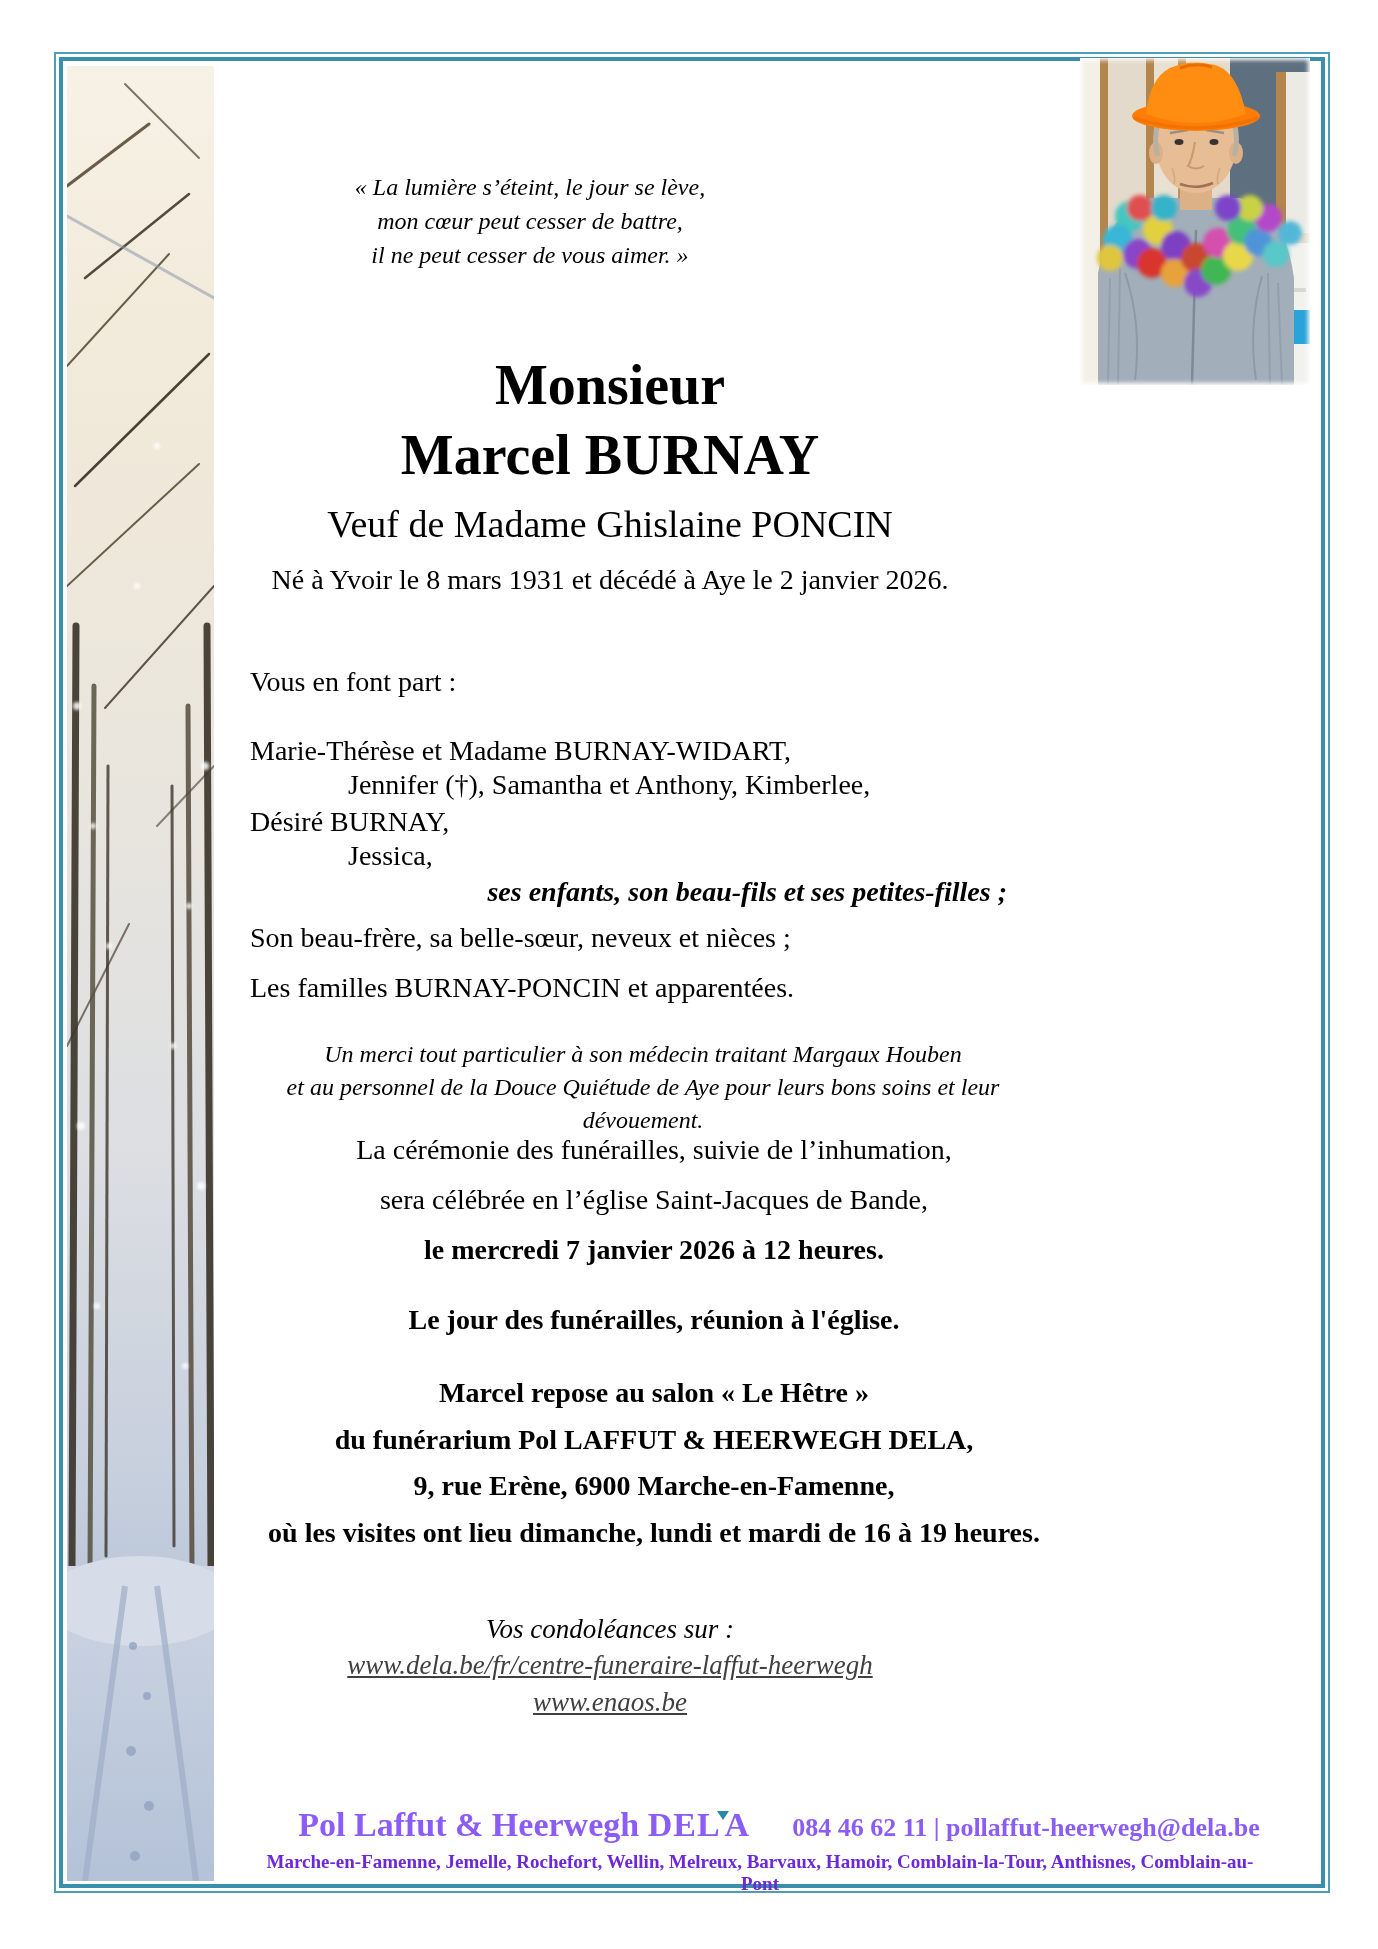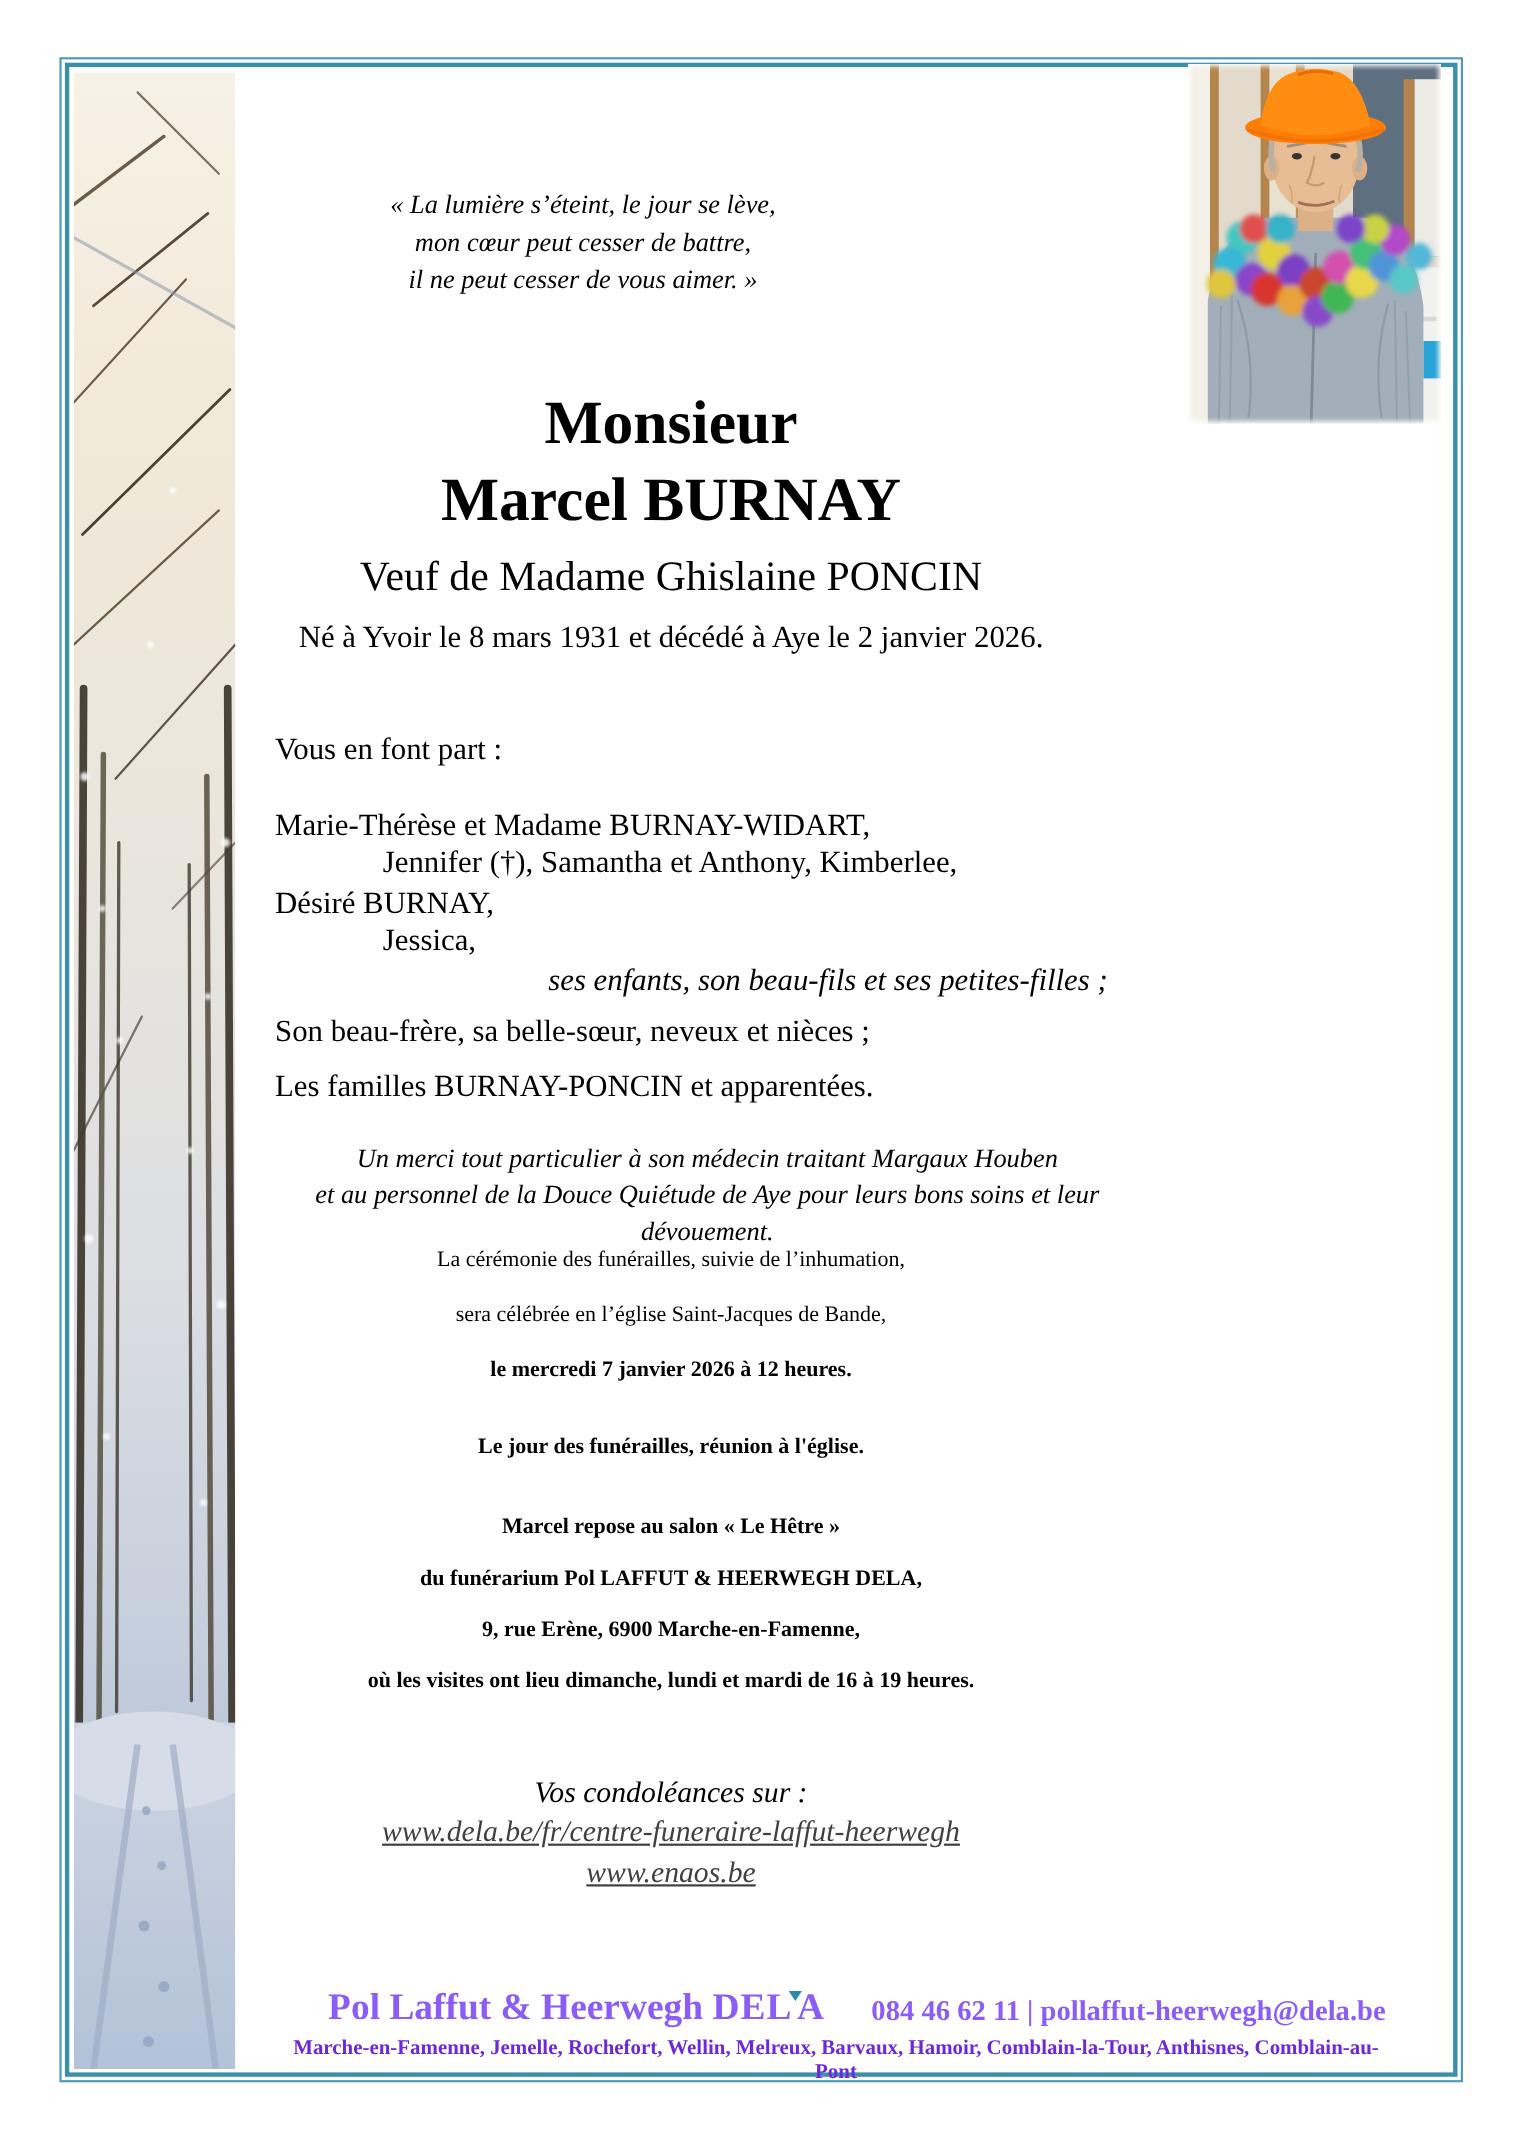--- a/index.html
+++ b/index.html
@@ -20,21 +20,21 @@
   .center-col{left:213px;width:794px;text-align:center;}
   .quote{left:210px;width:640px;text-align:center;font-style:italic;font-size:24px;line-height:34px;}
   .title1{font-size:56px;font-weight:bold;line-height:1.05;}
   .title2{font-size:56px;font-weight:bold;line-height:1.05;}
   .subtitle{font-size:38px;line-height:1.1;}
   .birth{font-size:28px;line-height:1.15;}
   .body-line{left:250px;font-size:28px;line-height:1.15;}
   .indent{left:348px;}
   .roles{left:213px;width:794px;text-align:right;font-style:italic;font-size:28px;}
   .thanks{font-style:italic;font-size:24px;line-height:33px;}
-  .cer{font-size:20px;line-height:1.15;}
+  .cer{font-size:28px;line-height:1.15;padding-left:44px;}
   .bold{font-weight:bold;}
   .condol{font-style:italic;font-size:27px;}
   .lnk{font-style:italic;font-size:27px;color:#404040;text-decoration:underline;}
   
   .footer-row{left:229px;width:1100px;display:flex;justify-content:center;align-items:flex-start;gap:42px;color:#8b5cf6;}
   .brand{font-size:34px;font-weight:bold;white-space:nowrap;position:relative;}
   .dela{letter-spacing:1px;}
   .dela-tri{display:inline-block;width:0;height:0;border-left:6px solid transparent;
             border-right:6px solid transparent;border-top:9px solid #2a89a6;
             position:relative;top:-16px;margin:0 -4px;}
@@ -209,21 +209,21 @@
   <div class="abs center-col title1" style="top:356px;">Monsieur</div>
   <div class="abs center-col title2" style="top:426px;">Marcel BURNAY</div>
   <div class="abs center-col subtitle" style="top:504px;">Veuf de Madame Ghislaine PONCIN</div>
   <div class="abs center-col birth" style="top:564px;">Né à Yvoir le 8 mars 1931 et décédé à Aye le 2 janvier 2026.</div>
 
   <div class="abs body-line" style="top:666px;">Vous en font part :</div>
   <div class="abs body-line" style="top:735px;">Marie-Thérèse et Madame BURNAY-WIDART,</div>
   <div class="abs body-line indent" style="top:769px;">Jennifer (†), Samantha et Anthony, Kimberlee,</div>
   <div class="abs body-line" style="top:806px;">Désiré BURNAY,</div>
   <div class="abs body-line indent" style="top:840px;">Jessica,</div>
-  <div class="abs roles" style="top:876px;">ses enfants, son beau-fils et ses petites-filles ;</div>
+  <div class="abs roles" style="top:876px;font-weight:bold;">ses enfants, son beau-fils et ses petites-filles ;</div>
   <div class="abs body-line" style="top:922px;">Son beau-frère, sa belle-sœur, neveux et nièces ;</div>
   <div class="abs body-line" style="top:972px;">Les familles BURNAY-PONCIN et apparentées.</div>
 
   <div class="abs center-col thanks" style="top:1038px;padding-left:33px;">
     <div>Un merci tout particulier à son médecin traitant Margaux Houben</div>
     <div>et au personnel de la Douce Quiétude de Aye pour leurs bons soins et leur dévouement.</div>
   </div>
 
   <div class="abs center-col cer" style="top:1134px;">La cérémonie des funérailles, suivie de l’inhumation,</div>
   <div class="abs center-col cer" style="top:1184px;">sera célébrée en l’église Saint-Jacques de Bande,</div>

